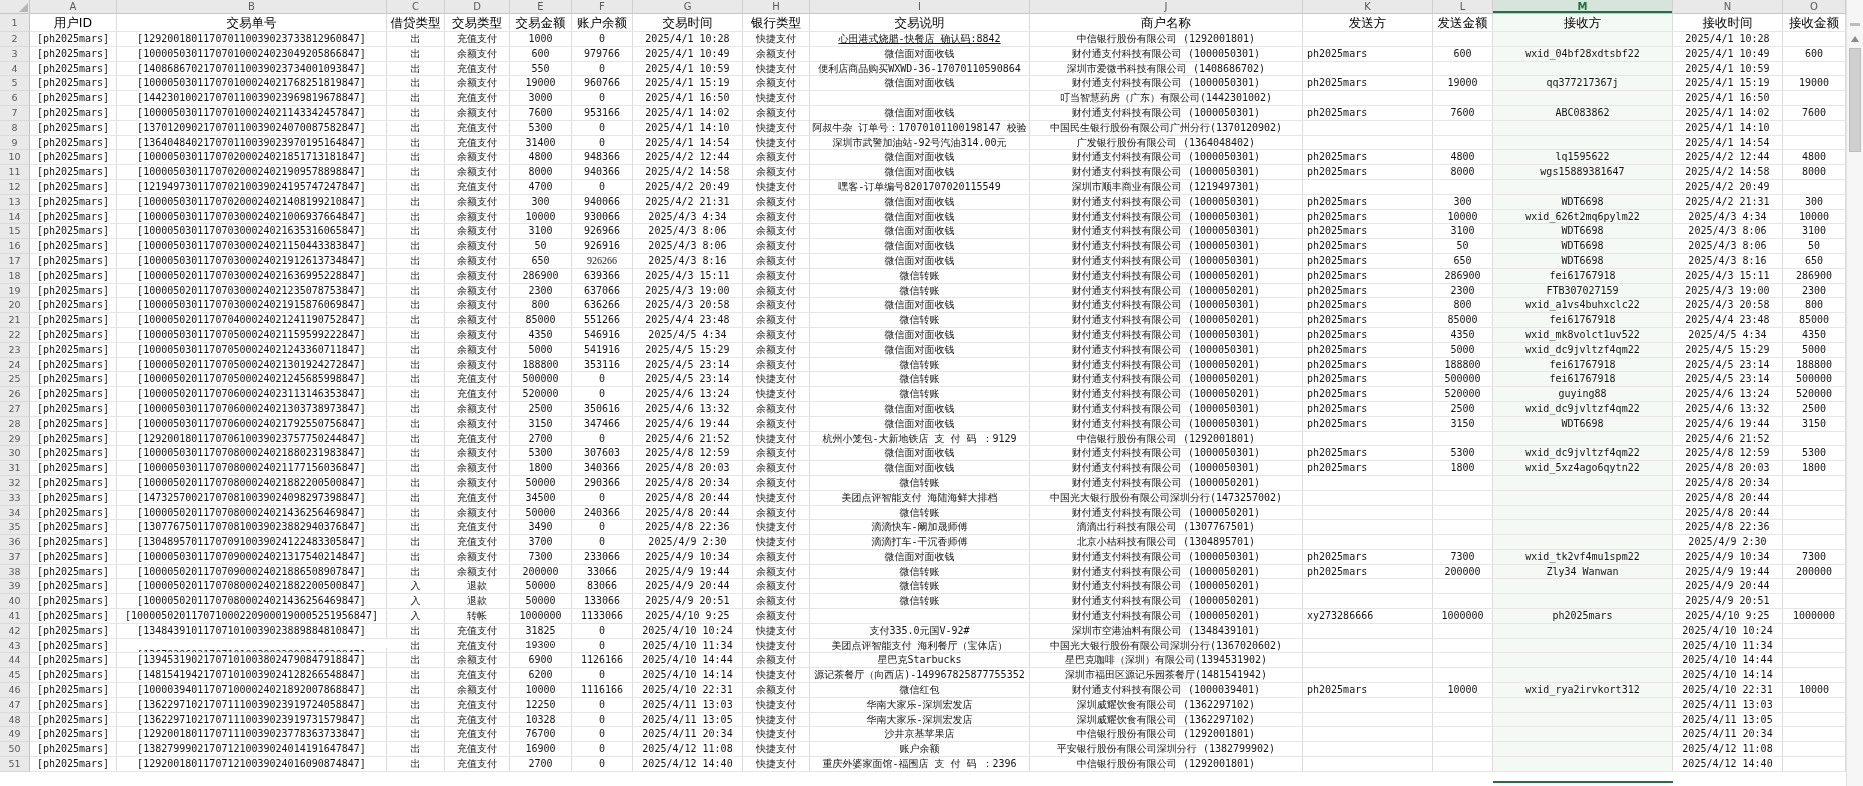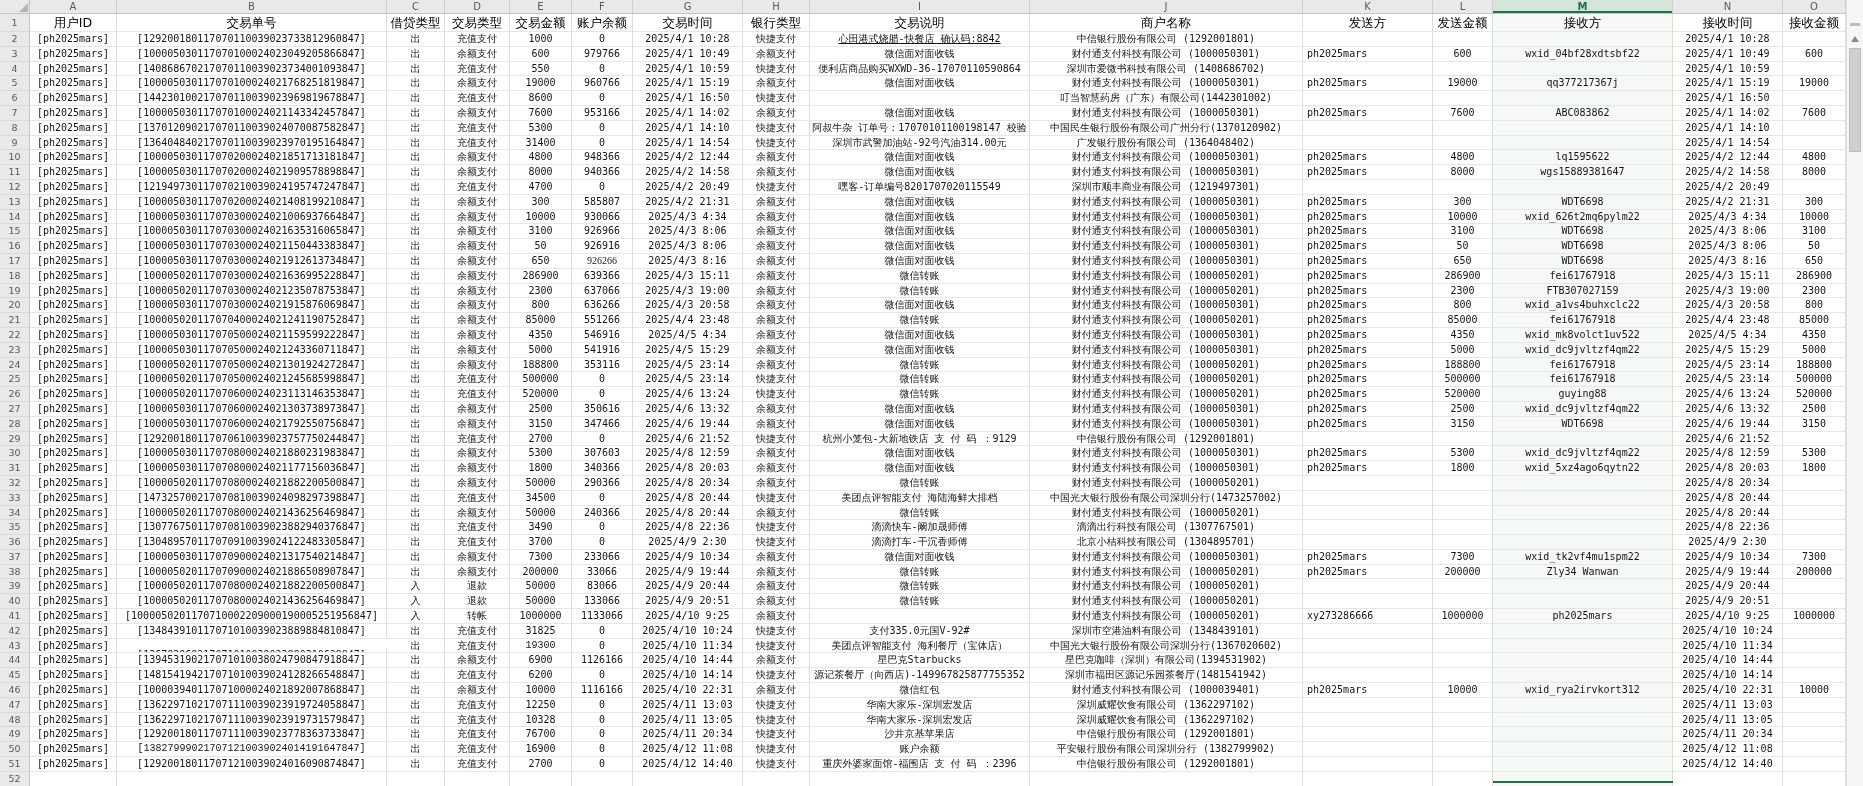--- a/index.html
+++ b/index.html
@@ -148,21 +148,21 @@
         <div class="cell m-col" style="width: 180px;">qq377217367j</div>
         <div class="cell" style="width: 110px;">2025/4/1 15:19</div>
         <div class="cell" style="width: 63px;">19000</div>
       </div>
       <div class="row">
         <div class="gutter">6</div>
         <div class="cell" style="width: 87px;">[ph2025mars]</div>
         <div class="cell" style="width: 270px;">[144230100217070110039023969819678847]</div>
         <div class="cell" style="width: 58px;">出</div>
         <div class="cell" style="width: 65px;">充值支付</div>
-        <div class="cell" style="width: 62px;">8600</div>
+        <div class="cell" style="width: 62px;">3000</div>
         <div class="cell" style="width: 61px;">0</div>
         <div class="cell" style="width: 110px;">2025/4/1 16:50</div>
         <div class="cell" style="width: 67px;">快捷支付</div>
         <div class="cell" style="width: 220px;"></div>
         <div class="cell" style="width: 273px;">叮当智慧药房（广东）有限公司(1442301002)</div>
         <div class="cell align-left" style="width: 130px;"></div>
         <div class="cell" style="width: 60px;"></div>
         <div class="cell m-col" style="width: 180px;"></div>
         <div class="cell" style="width: 110px;">2025/4/1 16:50</div>
         <div class="cell" style="width: 63px;"></div>
@@ -275,21 +275,21 @@
         <div class="cell" style="width: 110px;">2025/4/2 20:49</div>
         <div class="cell" style="width: 63px;"></div>
       </div>
       <div class="row">
         <div class="gutter">13</div>
         <div class="cell" style="width: 87px;">[ph2025mars]</div>
         <div class="cell" style="width: 270px;">[100005030117070200024021408199210847]</div>
         <div class="cell" style="width: 58px;">出</div>
         <div class="cell" style="width: 65px;">余额支付</div>
         <div class="cell" style="width: 62px;">300</div>
-        <div class="cell" style="width: 61px;">585807</div>
+        <div class="cell" style="width: 61px;">940066</div>
         <div class="cell" style="width: 110px;">2025/4/2 21:31</div>
         <div class="cell" style="width: 67px;">余额支付</div>
         <div class="cell" style="width: 220px;">微信面对面收钱</div>
         <div class="cell" style="width: 273px;">财付通支付科技有限公司 (1000050301)</div>
         <div class="cell align-left" style="width: 130px;">ph2025mars</div>
         <div class="cell" style="width: 60px;">300</div>
         <div class="cell m-col" style="width: 180px;">WDT6698</div>
         <div class="cell" style="width: 110px;">2025/4/2 21:31</div>
         <div class="cell" style="width: 63px;">300</div>
       </div>
@@ -937,21 +937,21 @@
         <div class="cell" style="width: 273px;">中信银行股份有限公司 (1292001801)</div>
         <div class="cell align-left" style="width: 130px;"></div>
         <div class="cell" style="width: 60px;"></div>
         <div class="cell m-col" style="width: 180px;"></div>
         <div class="cell" style="width: 110px;">2025/4/11 20:34</div>
         <div class="cell" style="width: 63px;"></div>
       </div>
       <div class="row">
         <div class="gutter">50</div>
         <div class="cell" style="width: 87px;">[ph2025mars]</div>
-        <div class="cell" style="width: 270px; font-family: Liberation Mono, monospace;">[138279990217071210039024014191647847]</div>
+        <div class="cell" style="width: 270px;">[138279990217071210039024014191647847]</div>
         <div class="cell" style="width: 58px;">出</div>
         <div class="cell" style="width: 65px;">充值支付</div>
         <div class="cell" style="width: 62px;">16900</div>
         <div class="cell" style="width: 61px;">0</div>
         <div class="cell" style="width: 110px;">2025/4/12 11:08</div>
         <div class="cell" style="width: 67px;">快捷支付</div>
         <div class="cell" style="width: 220px;">账户余额</div>
         <div class="cell" style="width: 273px;">平安银行股份有限公司深圳分行 (1382799902)</div>
         <div class="cell align-left" style="width: 130px;"></div>
         <div class="cell" style="width: 60px;"></div>
@@ -968,38 +968,20 @@
         <div class="cell" style="width: 62px;">2700</div>
         <div class="cell" style="width: 61px;">0</div>
         <div class="cell" style="width: 110px;">2025/4/12 14:40</div>
         <div class="cell" style="width: 67px;">快捷支付</div>
         <div class="cell" style="width: 220px;">重庆外婆家面馆-福围店 支 付 码 ：2396</div>
         <div class="cell" style="width: 273px;">中信银行股份有限公司 (1292001801)</div>
         <div class="cell align-left" style="width: 130px;"></div>
         <div class="cell" style="width: 60px;"></div>
         <div class="cell m-col" style="width: 180px;"></div>
         <div class="cell" style="width: 110px;">2025/4/12 14:40</div>
-        <div class="cell" style="width: 63px;"></div>
-      </div>
-      <div class="row">
-        <div class="gutter">52</div>
-        <div class="cell" style="width: 87px;"></div>
-        <div class="cell" style="width: 270px;"></div>
-        <div class="cell" style="width: 58px;"></div>
-        <div class="cell" style="width: 65px;"></div>
-        <div class="cell" style="width: 62px;"></div>
-        <div class="cell" style="width: 61px;"></div>
-        <div class="cell" style="width: 110px;"></div>
-        <div class="cell" style="width: 67px;"></div>
-        <div class="cell" style="width: 220px;"></div>
-        <div class="cell" style="width: 273px;"></div>
-        <div class="cell align-left" style="width: 130px;"></div>
-        <div class="cell" style="width: 60px;"></div>
-        <div class="cell m-col" style="width: 180px;"></div>
-        <div class="cell" style="width: 110px;"></div>
         <div class="cell" style="width: 63px;"></div>
       </div>
     </div>
   <div class="m-col-bottom"></div>
   <div class="vscroll">
     <div class="split"></div>
     <div class="uparrow"></div>
     <div class="thumb"></div>
   </div>
 </div>

